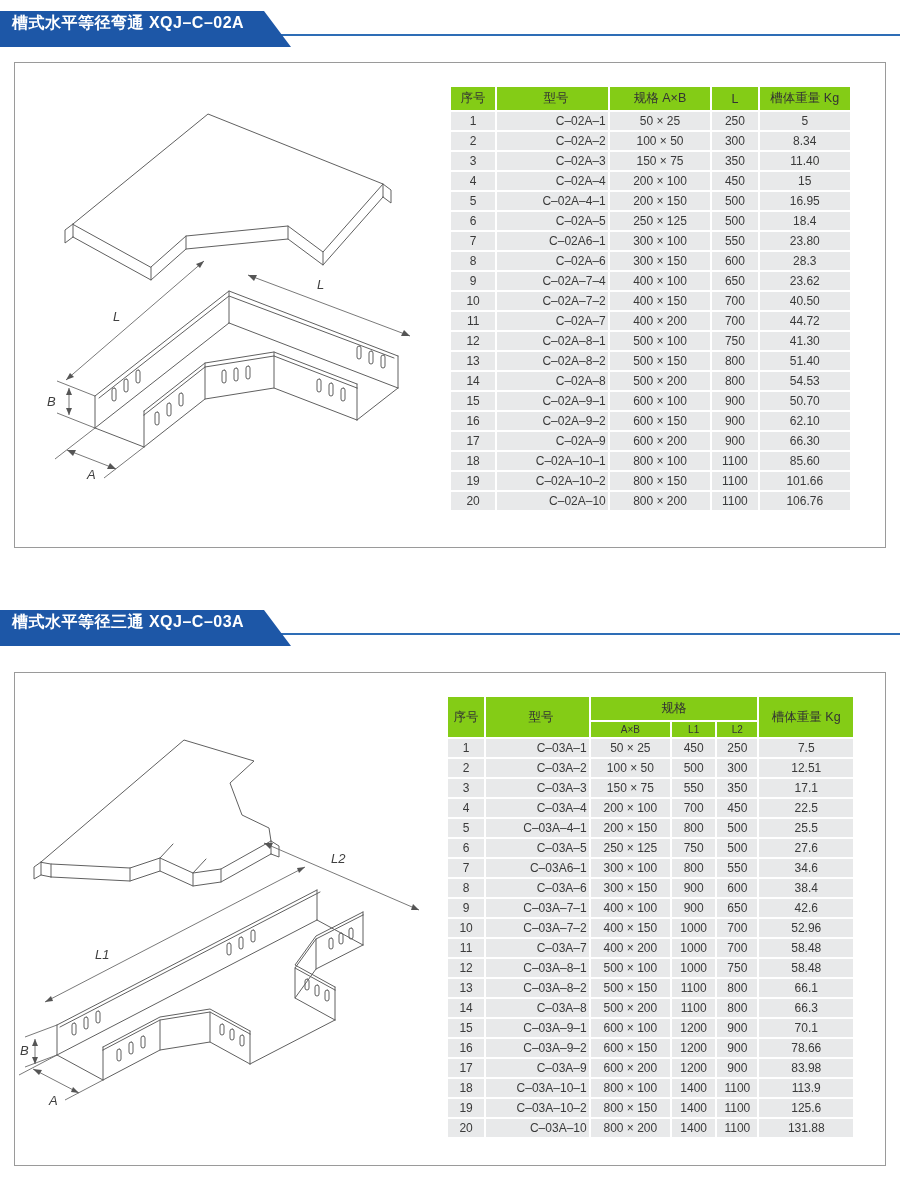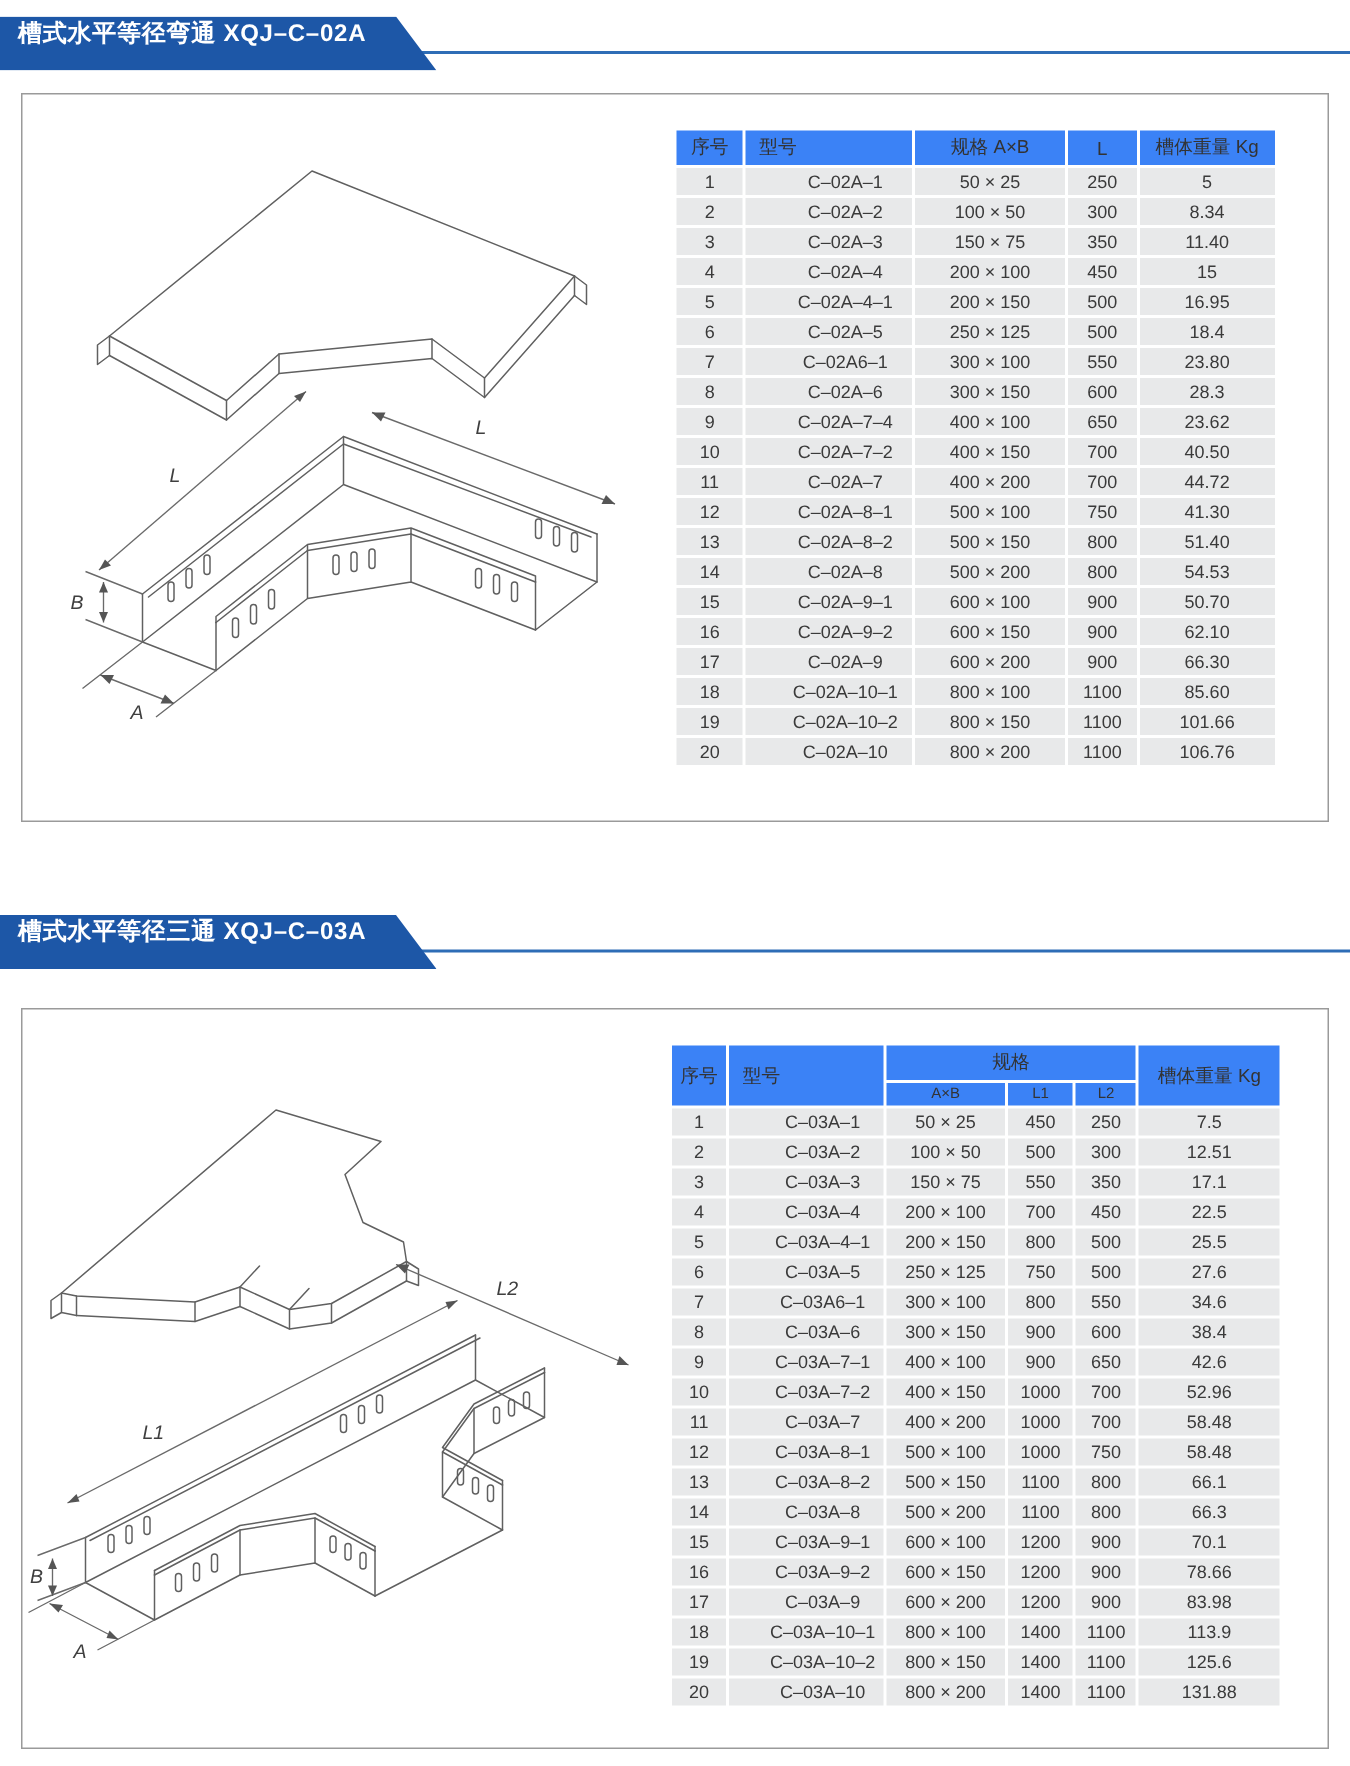--- a/index.html
+++ b/index.html
@@ -25,30 +25,30 @@
   svg{display:block;}
   svg .ln{stroke:#606060;stroke-width:1;fill:none;stroke-linejoin:round;stroke-linecap:round;}
   svg .face{fill:#ffffff;}
   svg .dim{stroke:#6a6a6a;stroke-width:0.9;fill:none;}
   svg .ah{fill:#555;stroke:none;}
   svg text{font:italic 13px "Liberation Sans",sans-serif;fill:#3f3f3f;}
   table.spec{
     position:absolute;border-collapse:separate;border-spacing:2px;table-layout:fixed;
   }
   .spec th{
-    background:#3b82f6;color:#333;font-weight:normal;font-size:12.5px;
+    background:#84cc16;color:#333;font-weight:normal;font-size:12.5px;
     height:23px;text-align:center;white-space:nowrap;overflow:hidden;padding:0 2px;
   }
   .spec th.sub{height:15px;font-size:10px;}
   .spec td{
     background:#e8e9ea;color:#3a3a3a;font-size:12px;height:18px;
     text-align:center;white-space:nowrap;overflow:hidden;padding:0 2px;
   }
-  .spec td:nth-child(2){text-align:center;padding-left:24px;}
-  .spec th.left{text-align:left;padding-left:9px;}
+  .spec td:nth-child(2){text-align:right;padding-left:24px;}
+  .spec th.left{text-align:center;padding-left:9px;}
   .t1{left:434px;top:22px;width:403px;}
   .t2{left:431px;top:22px;width:409px;}
 </style>
 </head>
 <body>
 
 <div class="banner-rule" style="top:34px"></div>
 <div class="banner" style="top:11px">
   <span>槽式水平等径弯通 XQJ–C–02A</span>
 </div>

